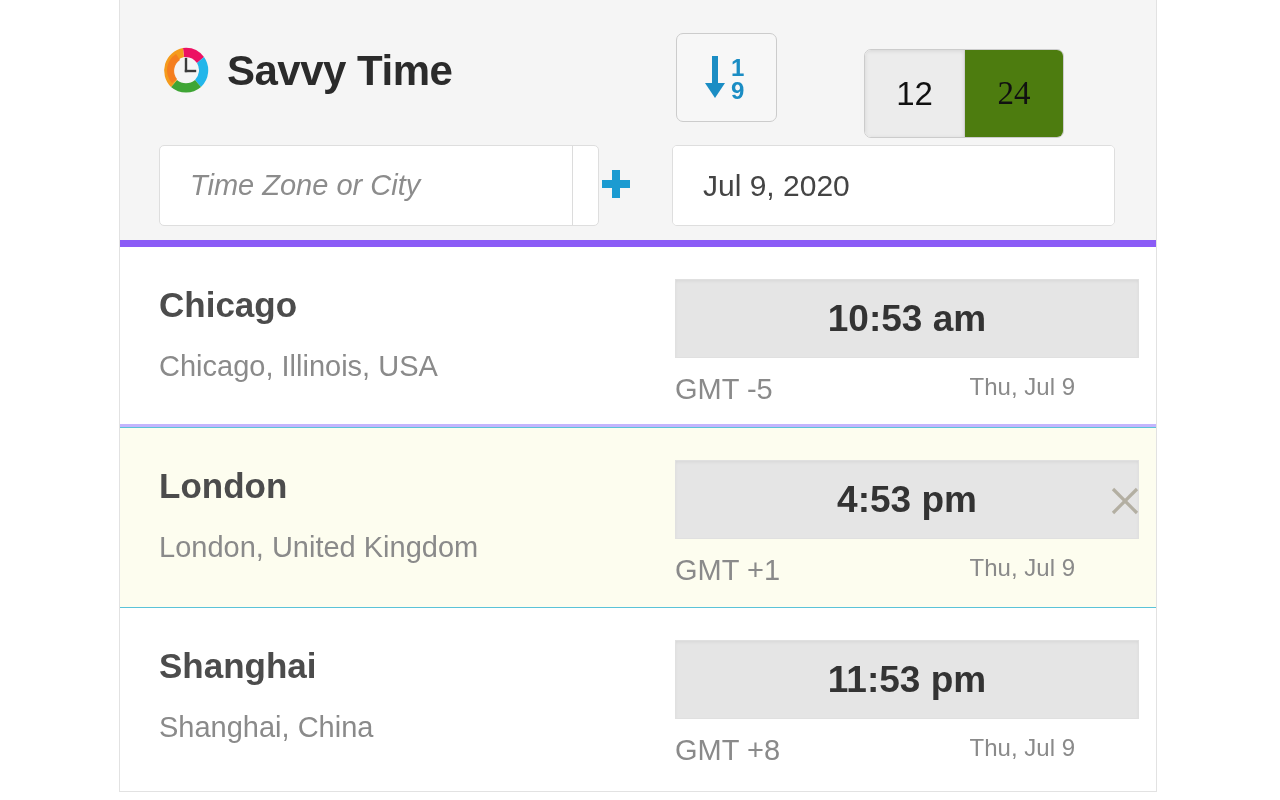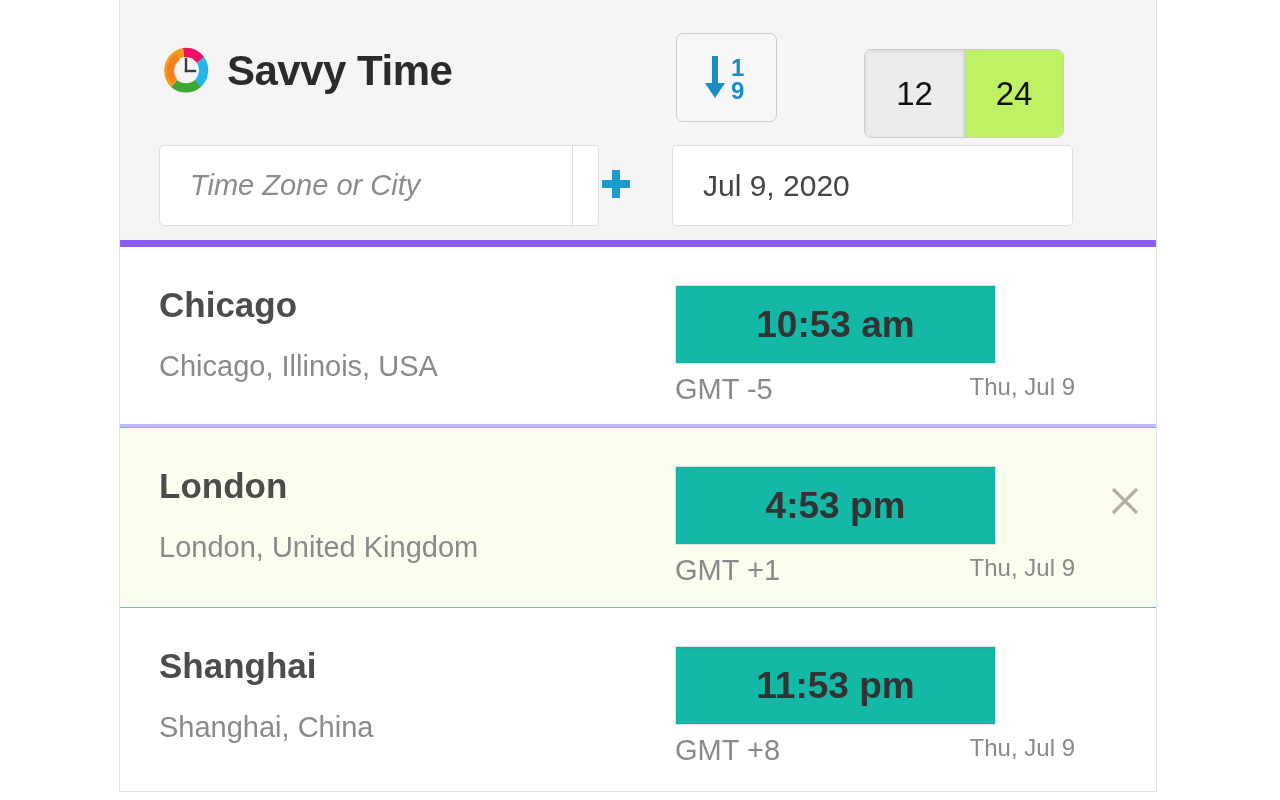--- a/index.html
+++ b/index.html
@@ -94,22 +94,23 @@
     font-size: 33px;
     color: #111111;
     cursor: pointer;
     box-sizing: border-box;
   }
   .hour-opt.active {
     background: #ececec;
     box-shadow: inset 0 1px 4px rgba(0,0,0,0.10);
   }
   .hour-opt.inactive {
-    background: #bef264;
+    background: #4d7c0f;
     border-left: 1px solid #cfcfcf;
+    font-family: Liberation Serif, serif;
   }
 
   .tz-input-wrap {
     position: absolute;
     left: 39px;
     top: 145px;
     width: 440px;
     height: 81px;
     background: #ffffff;
     border: 1px solid #dedede;
@@ -137,21 +138,21 @@
     display: flex;
     align-items: center;
     justify-content: center;
     cursor: pointer;
   }
 
   .date-wrap {
     position: absolute;
     left: 552px;
     top: 145px;
-    width: 401px;
+    width: 443px;
     height: 81px;
     border: 1px solid #dedede;
     border-radius: 5px;
     box-sizing: border-box;
     display: flex;
     align-items: stretch;
     overflow: hidden;
     background: #ffffff;
   }
   .date-input {
@@ -201,24 +202,24 @@
     top: 105px;
     font-size: 29px;
     color: #8a8a8a;
     line-height: 1;
     white-space: nowrap;
   }
 
   .time-box {
     position: absolute;
     left: 555px;
-    top: 38px;
-    width: 321px;
+    top: 32px;
+    width: 464px;
     height: 79px;
-    background: #14b8a6;
+    background: #e5e5e5;
     border: 1px solid #e0e0e0;
     box-sizing: border-box;
     display: flex;
     align-items: center;
     justify-content: center;
     cursor: pointer;
     box-shadow: inset 0 2px 4px -2px rgba(0,0,0,0.10);
   }
   .time-text {
     font-size: 37px;

